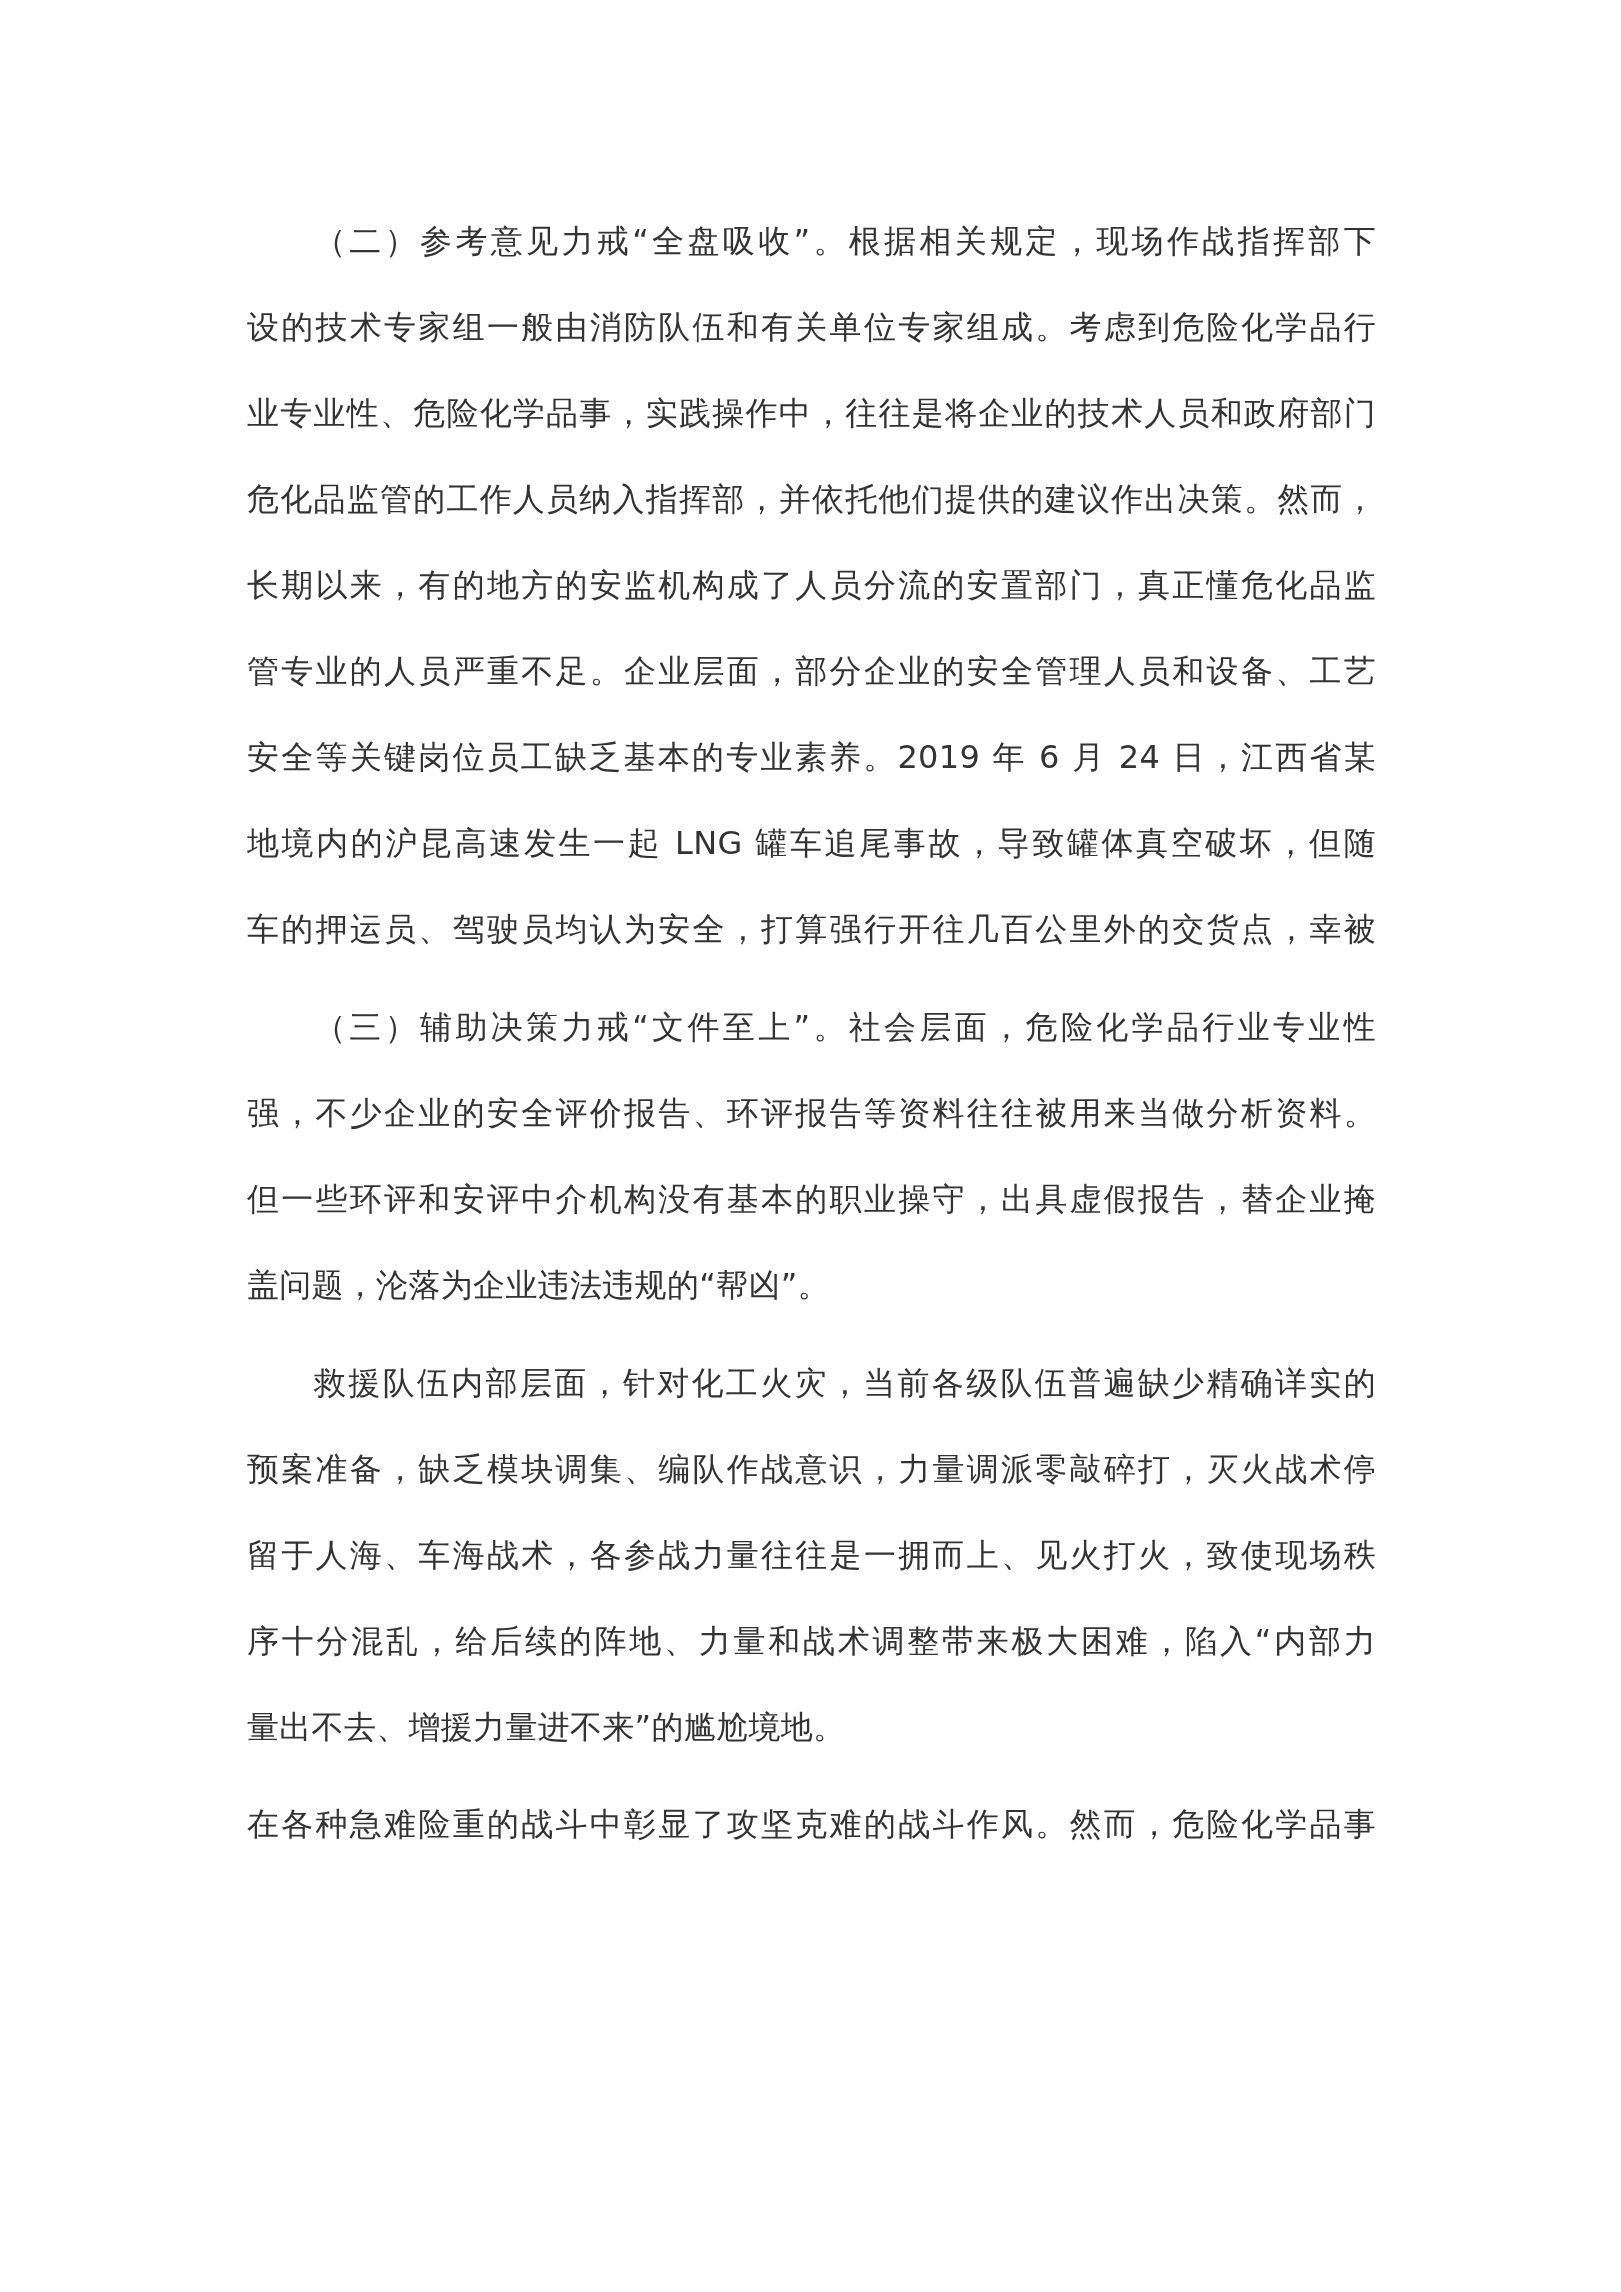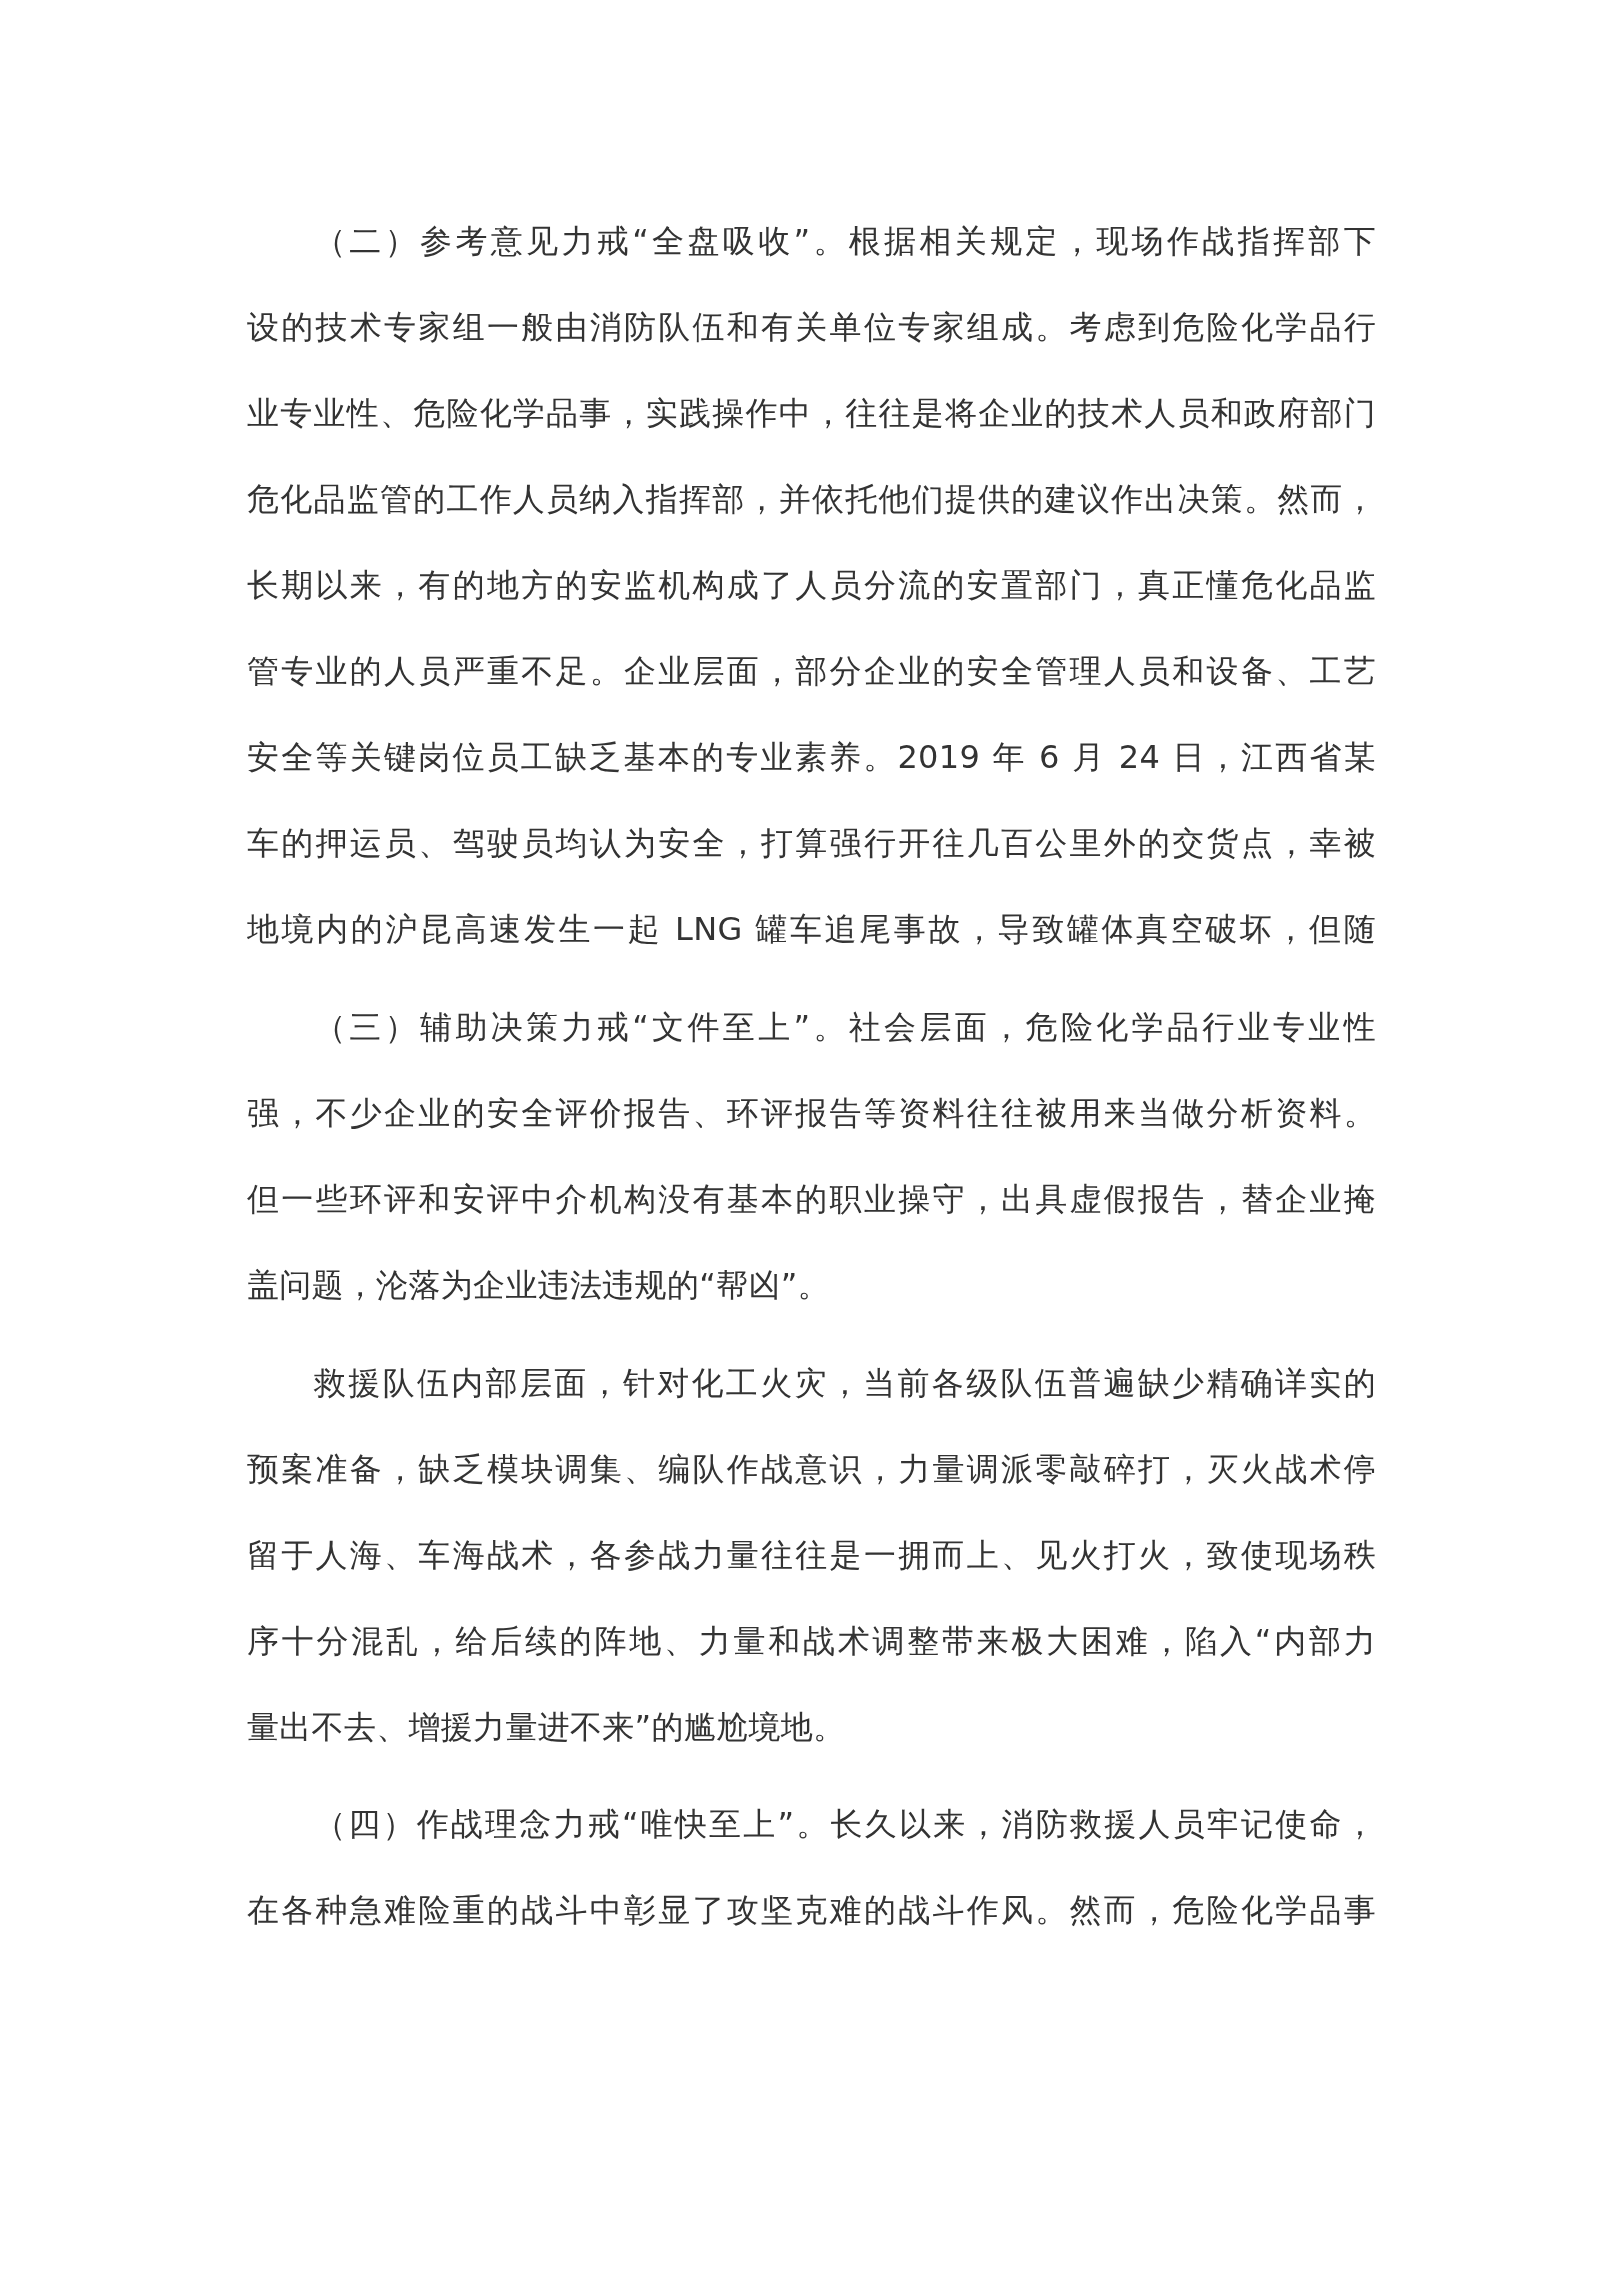--- a/index.html
+++ b/index.html
@@ -51,38 +51,37 @@
 <div class="page">
 
   <p class="para">
     <span class="ln first">（二）参考意见力戒“全盘吸收”。根据相关规定，现场作战指挥部下</span>
     <span class="ln">设的技术专家组一般由消防队伍和有关单位专家组成。考虑到危险化学品行</span>
     <span class="ln">业专业性、危险化学品事，实践操作中，往往是将企业的技术人员和政府部门</span>
     <span class="ln">危化品监管的工作人员纳入指挥部，并依托他们提供的建议作出决策。然而，</span>
     <span class="ln">长期以来，有的地方的安监机构成了人员分流的安置部门，真正懂危化品监</span>
     <span class="ln">管专业的人员严重不足。企业层面，部分企业的安全管理人员和设备、工艺</span>
     <span class="ln">安全等关键岗位员工缺乏基本的专业素养。2019 年 6 月 24 日，江西省某</span>
+    <span class="ln">地境内的沪昆高速发生一起 LNG 罐车追尾事故，导致罐体真空破坏，但随</span>
     <span class="ln">车的押运员、驾驶员均认为安全，打算强行开往几百公里外的交货点，幸被</span>
-    <span class="ln">地境内的沪昆高速发生一起 LNG 罐车追尾事故，导致罐体真空破坏，但随</span>
   </p>
 
   <p class="para">
     <span class="ln first">（三）辅助决策力戒“文件至上”。社会层面，危险化学品行业专业性</span>
     <span class="ln">强，不少企业的安全评价报告、环评报告等资料往往被用来当做分析资料。</span>
     <span class="ln">但一些环评和安评中介机构没有基本的职业操守，出具虚假报告，替企业掩</span>
     <span class="ln last">盖问题，沦落为企业违法违规的“帮凶”。</span>
   </p>
 
   <p class="para">
     <span class="ln first">救援队伍内部层面，针对化工火灾，当前各级队伍普遍缺少精确详实的</span>
     <span class="ln">预案准备，缺乏模块调集、编队作战意识，力量调派零敲碎打，灭火战术停</span>
     <span class="ln">留于人海、车海战术，各参战力量往往是一拥而上、见火打火，致使现场秩</span>
     <span class="ln">序十分混乱，给后续的阵地、力量和战术调整带来极大困难，陷入“内部力</span>
     <span class="ln last">量出不去、增援力量进不来”的尴尬境地。</span>
   </p>
 
   <p class="para">
-    <span class="ln first">（四）作战理念力戒“唯快至上”。长久以来，消防救援人员牢记使命，</span>
     <span class="ln">在各种急难险重的战斗中彰显了攻坚克难的战斗作风。然而，危险化学品事</span>
   </p>
 
 </div>
 
 
 </body></html>

